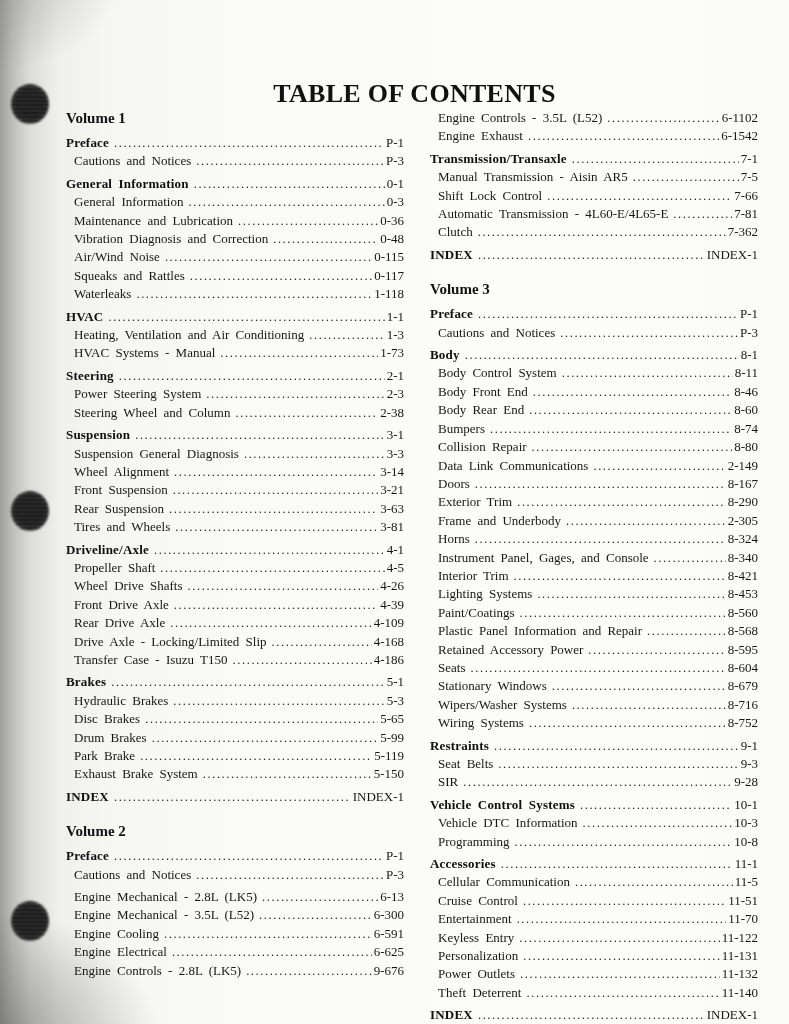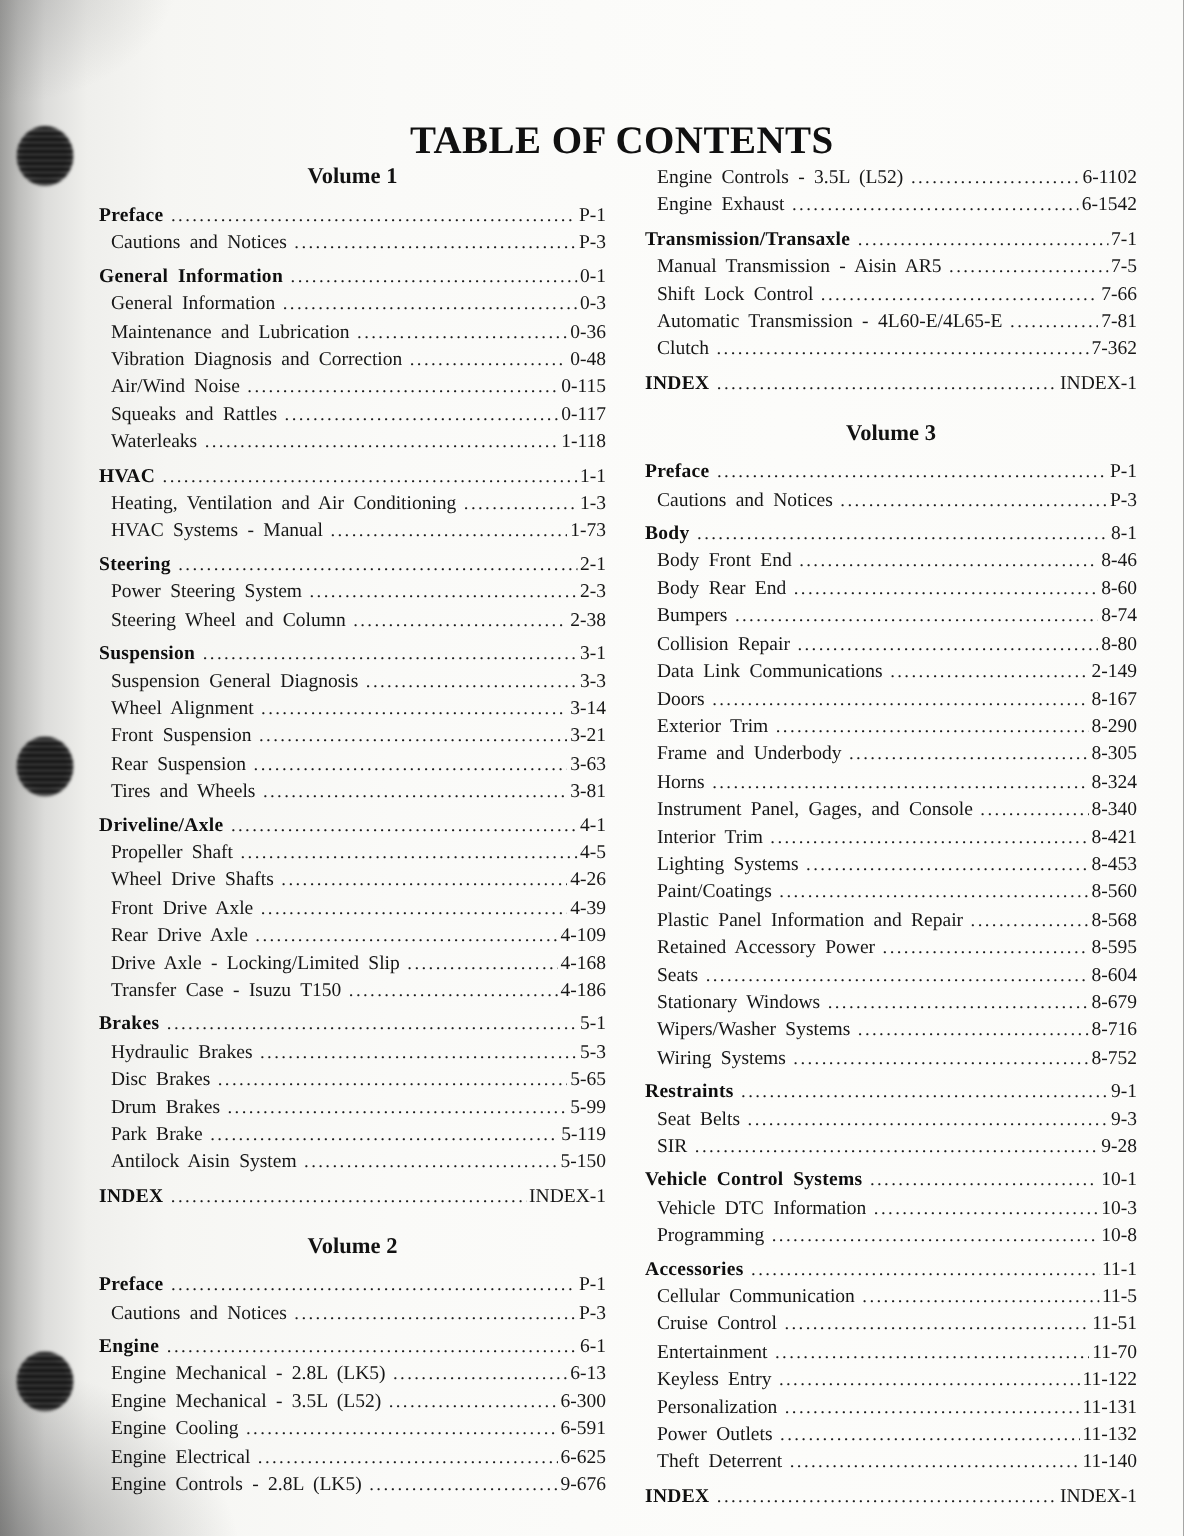--- a/index.html
+++ b/index.html
@@ -29,21 +29,21 @@
   .page-title {
     position:absolute; top:79px; left:40px; right:0; margin:0;
     text-align:center; font-size:26px; font-weight:bold; letter-spacing:.3px; color:#101010;
   }
 
   .col { position:absolute; top:109px; }
   .col-left  { left:66px;  width:338px; }
   .col-right { left:430px; width:328px; }
 
   .volume-title {
-    text-align:center; font-weight:bold; font-size:15px;
+    text-align:left; font-weight:bold; font-size:15px;
     line-height:18px; margin:16px 0 7px; color:#121212;
   }
   .col > .volume-title:first-child { margin-top:0; }
 
   .toc-section { margin-top:4px;text-align:right; }
   .col > .toc-section:first-child { margin-top:0; }
 
   .toc-row {
     display:flex; align-items:baseline;
     line-height:17.4px; font-size:13px; word-spacing:3px; color:#161616;
@@ -245,21 +245,21 @@
           <span class="lbl">Drum Brakes</span>
           <span class="dots"></span>
           <span class="pg">5-99</span>
         </div>
         <div class="toc-row sub">
           <span class="lbl">Park Brake</span>
           <span class="dots"></span>
           <span class="pg">5-119</span>
         </div>
         <div class="toc-row sub">
-          <span class="lbl">Antilock Aisin System</span>
+          <span class="lbl">Exhaust Brake System</span>
           <span class="dots"></span>
           <span class="pg">5-150</span>
         </div>
       </div>
       <div class="toc-section">
         <div class="toc-row head">
           <span class="lbl">INDEX</span>
           <span class="dots"></span>
           <span class="pg">INDEX-1</span>
         </div>
@@ -271,25 +271,20 @@
           <span class="dots"></span>
           <span class="pg">P-1</span>
         </div>
         <div class="toc-row sub">
           <span class="lbl">Cautions and Notices</span>
           <span class="dots"></span>
           <span class="pg">P-3</span>
         </div>
       </div>
       <div class="toc-section">
-        <div class="toc-row head">
-          <span class="lbl">Engine</span>
-          <span class="dots"></span>
-          <span class="pg">6-1</span>
-        </div>
         <div class="toc-row sub">
           <span class="lbl">Engine Mechanical - 2.8L (LK5)</span>
           <span class="dots"></span>
           <span class="pg">6-13</span>
         </div>
         <div class="toc-row sub">
           <span class="lbl">Engine Mechanical - 3.5L (L52)</span>
           <span class="dots"></span>
           <span class="pg">6-300</span>
         </div>
@@ -370,20 +365,25 @@
           <span class="pg">P-3</span>
         </div>
       </div>
       <div class="toc-section">
         <div class="toc-row head">
           <span class="lbl">Body</span>
           <span class="dots"></span>
           <span class="pg">8-1</span>
         </div>
         <div class="toc-row sub">
+          <span class="lbl">Body Control System</span>
+          <span class="dots"></span>
+          <span class="pg">8-11</span>
+        </div>
+        <div class="toc-row sub">
           <span class="lbl">Body Front End</span>
           <span class="dots"></span>
           <span class="pg">8-46</span>
         </div>
         <div class="toc-row sub">
           <span class="lbl">Body Rear End</span>
           <span class="dots"></span>
           <span class="pg">8-60</span>
         </div>
         <div class="toc-row sub">
@@ -407,21 +407,21 @@
           <span class="pg">8-167</span>
         </div>
         <div class="toc-row sub">
           <span class="lbl">Exterior Trim</span>
           <span class="dots"></span>
           <span class="pg">8-290</span>
         </div>
         <div class="toc-row sub">
           <span class="lbl">Frame and Underbody</span>
           <span class="dots"></span>
-          <span class="pg">8-305</span>
+          <span class="pg">2-305</span>
         </div>
         <div class="toc-row sub">
           <span class="lbl">Horns</span>
           <span class="dots"></span>
           <span class="pg">8-324</span>
         </div>
         <div class="toc-row sub">
           <span class="lbl">Instrument Panel, Gages, and Console</span>
           <span class="dots"></span>
           <span class="pg">8-340</span>

